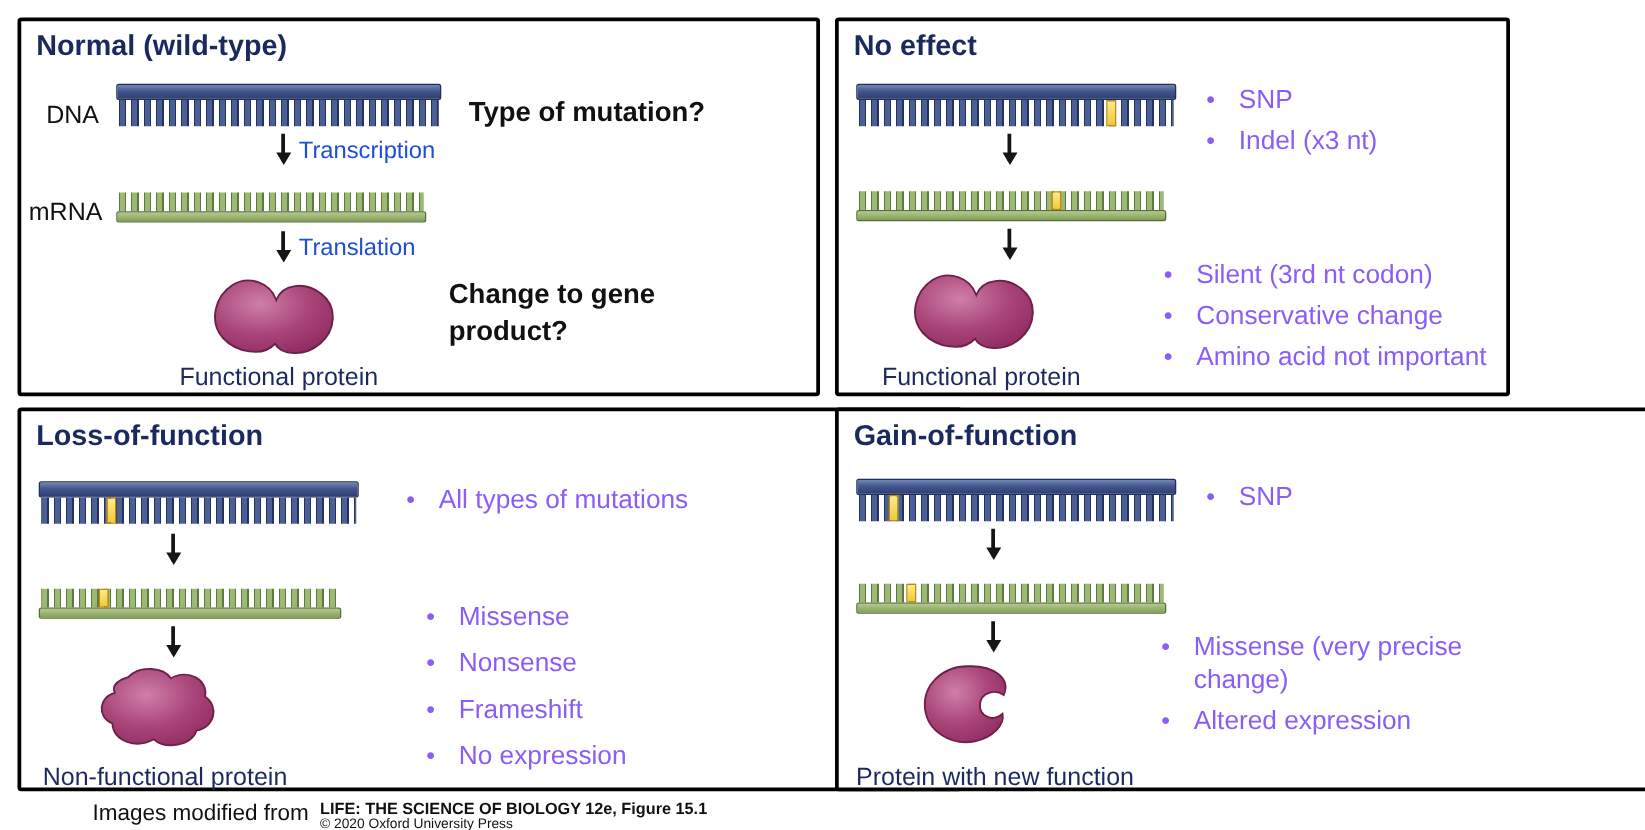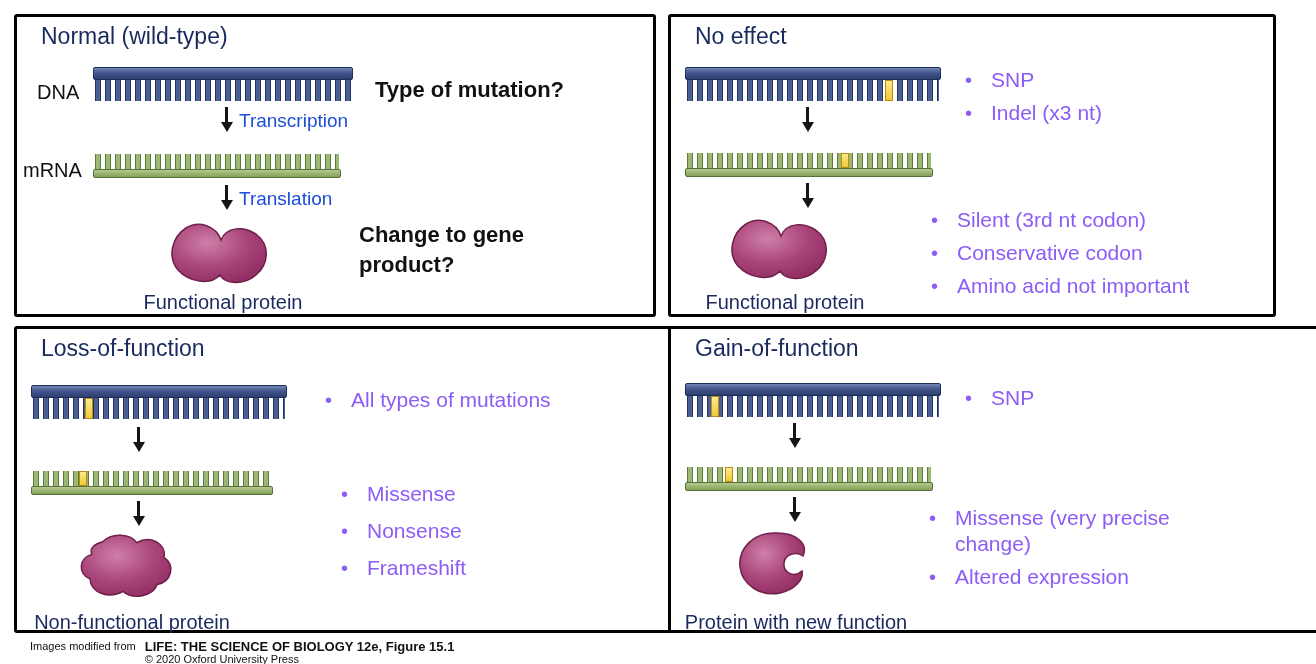--- a/index.html
+++ b/index.html
@@ -7,27 +7,27 @@
   body { font-family: "Liberation Sans", sans-serif; }
   #canvas {
     position: relative; width: 1316px; height: 664px;
     background: #ffffff; overflow: hidden;
   }
   .panel {
     position: absolute; background: #fff;
     border: 3px solid #000; border-radius: 3px;
   }
   .panel-tl { left: 14px;  top: 14px;  width: 642px; height: 303px; }
-  .panel-tr { left: 668px; top: 14px;  width: 608px; height: 303px; }
+  .panel-tr { left: 668px; top: 14px;  width: 540px; height: 303px; }
   .panel-bl { left: 14px;  top: 326px; width: 756px; height: 307px; }
   .panel-br { left: 668px; top: 326px; width: 746px; height: 307px; }
 
   .panel-title {
-    position: absolute; left: 24px; top: 6px;
-    font-size: 23px; font-weight: normal; color: #1b2a5e;
+    position: absolute; left: 12px; top: 6px;
+    font-size: 23px; font-weight: bold; color: #1b2a5e;
   }
   .side-label { position: absolute; font-size: 20px; color: #111; }
   .step-label { position: absolute; font-size: 19px; color: #1d4ed8; }
   .question {
     position: absolute; font-size: 22px; font-weight: bold;
     color: #111; line-height: 30px;
   }
   .caption {
     position: absolute; font-size: 20px; color: #1b2a5e;
     text-align: center;
@@ -81,21 +81,21 @@
     content: "\2022"; position: absolute; left: 2px; top: 0; font-size: 20px;
   }
   .bullets-loose li { margin-bottom: 11px; }
 
   .protein { position: absolute; }
 
   .footer {
     position: absolute; left: 30px; top: 640px;
     display: flex; gap: 9px; align-items: flex-start; color: #111;
   }
-  .footer-prefix { font-size: 11px; }
+  .footer-prefix { font-size: 18px; margin-left: 44px; }
   .footer-src { display: block; font-size: 13px; font-weight: bold; line-height: 13px; }
   .footer-copy { display: block; font-size: 11px; line-height: 13px; }
 </style>
 </head>
 <body>
 
 <div id="canvas">
 
   <div class="panel panel-tl">
     <div class="panel-title">Normal (wild-type)</div>
@@ -164,21 +164,21 @@
           <stop offset="0%" stop-color="#cf7fa9"></stop>
           <stop offset="55%" stop-color="#a84478"></stop>
           <stop offset="100%" stop-color="#8e2a5f"></stop>
         </radialGradient>
       </defs>
       <path d="M58 25 C53 11 36 5 23 13 C9 22 4 42 15 55 C26 67 47 71 57 60 C62 69 80 71 93 60 C106 49 107 30 94 20 C81 10 63 12 58 25 Z" fill="url(#pgB)" stroke="#6e1f4a" stroke-width="1.5"></path>
     </svg>
 
     <ul class="bullets" style="left:258px; top:190px;">
       <li>Silent (3rd nt codon)</li>
-      <li>Conservative codon</li>
+      <li>Conservative change</li>
       <li>Amino acid not important</li>
     </ul>
 
     <div class="caption" style="left:14px; top:274px; width:200px;">Functional protein</div>
   </div>
 
   <div class="panel panel-bl">
     <div class="panel-title">Loss-of-function</div>
 
     <div class="dna" style="left:14px; top:56px; width:256px;">
@@ -208,20 +208,21 @@
           <stop offset="100%" stop-color="#8e2a5f"></stop>
         </radialGradient>
       </defs>
       <path d="M33 13 C43 3 62 5 68 14 C82 6 99 15 96 29 C108 37 104 54 89 57 C85 69 64 73 54 64 C40 72 21 66 20 51 C7 46 9 29 22 26 C19 19 26 15 33 13 Z" fill="url(#pgC)" stroke="#6e1f4a" stroke-width="1.5"></path>
     </svg>
 
     <ul class="bullets bullets-loose" style="left:322px; top:152px;">
       <li>Missense</li>
       <li>Nonsense</li>
       <li>Frameshift</li>
+      <li>No expression</li>
     </ul>
 
     <div class="caption" style="left:0px; top:282px; width:230px;">Non-functional protein</div>
   </div>
 
   <div class="panel panel-br">
     <div class="panel-title">Gain-of-function</div>
 
     <div class="dna" style="left:14px; top:54px; width:256px;">
       <div class="dna-top"></div>

